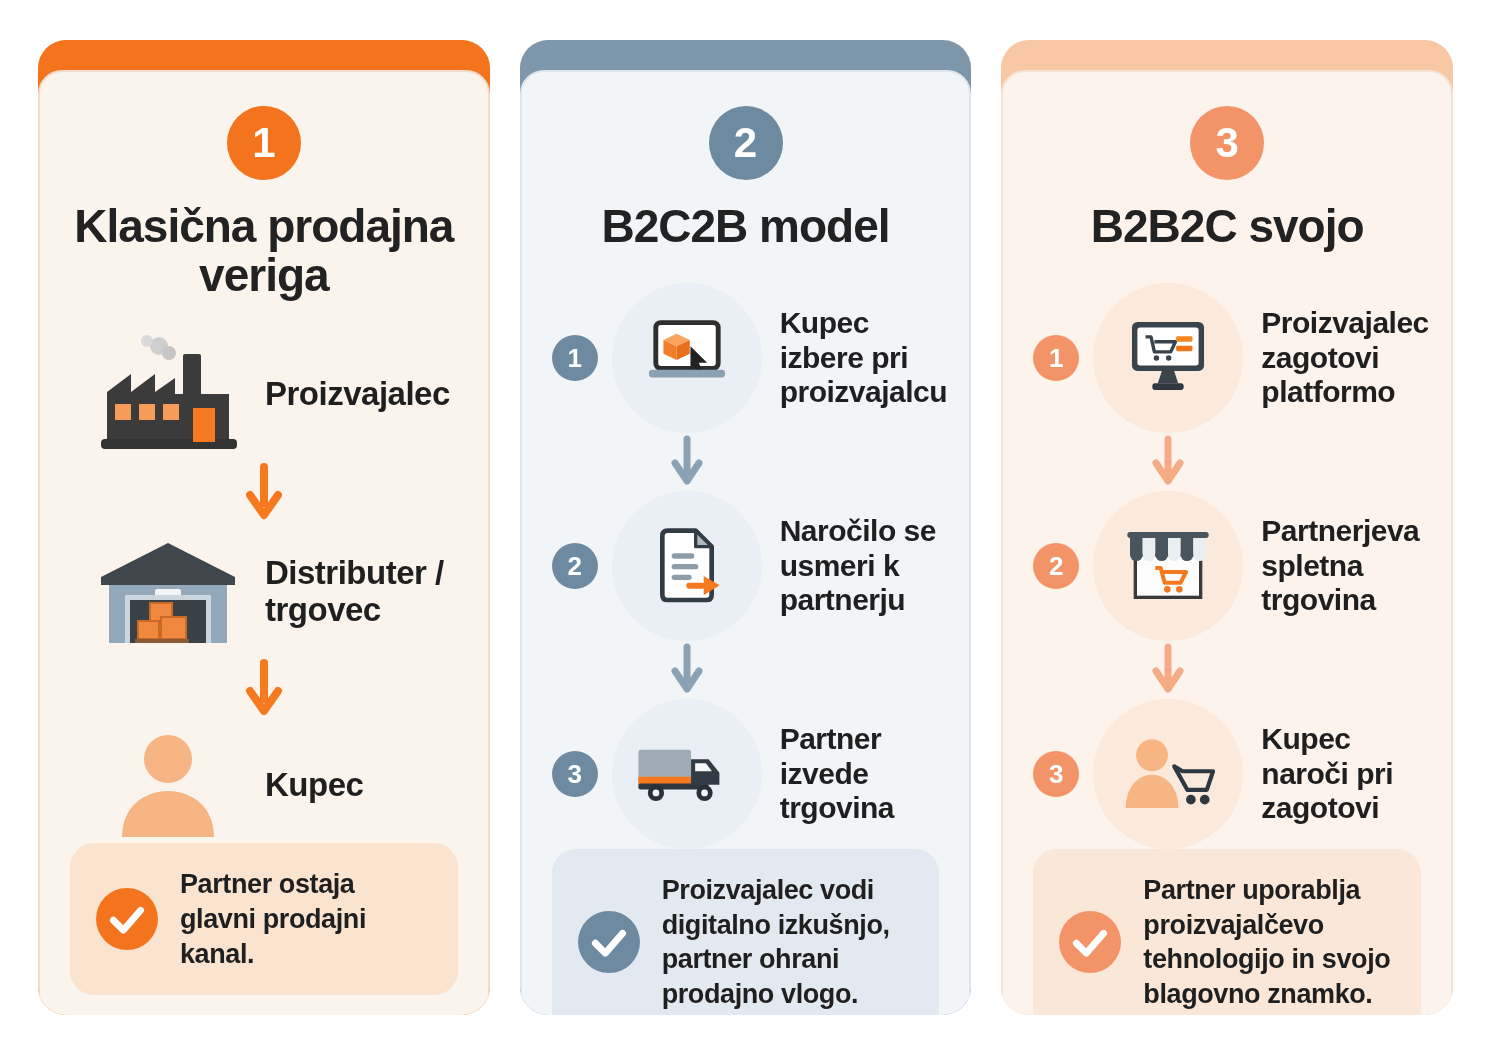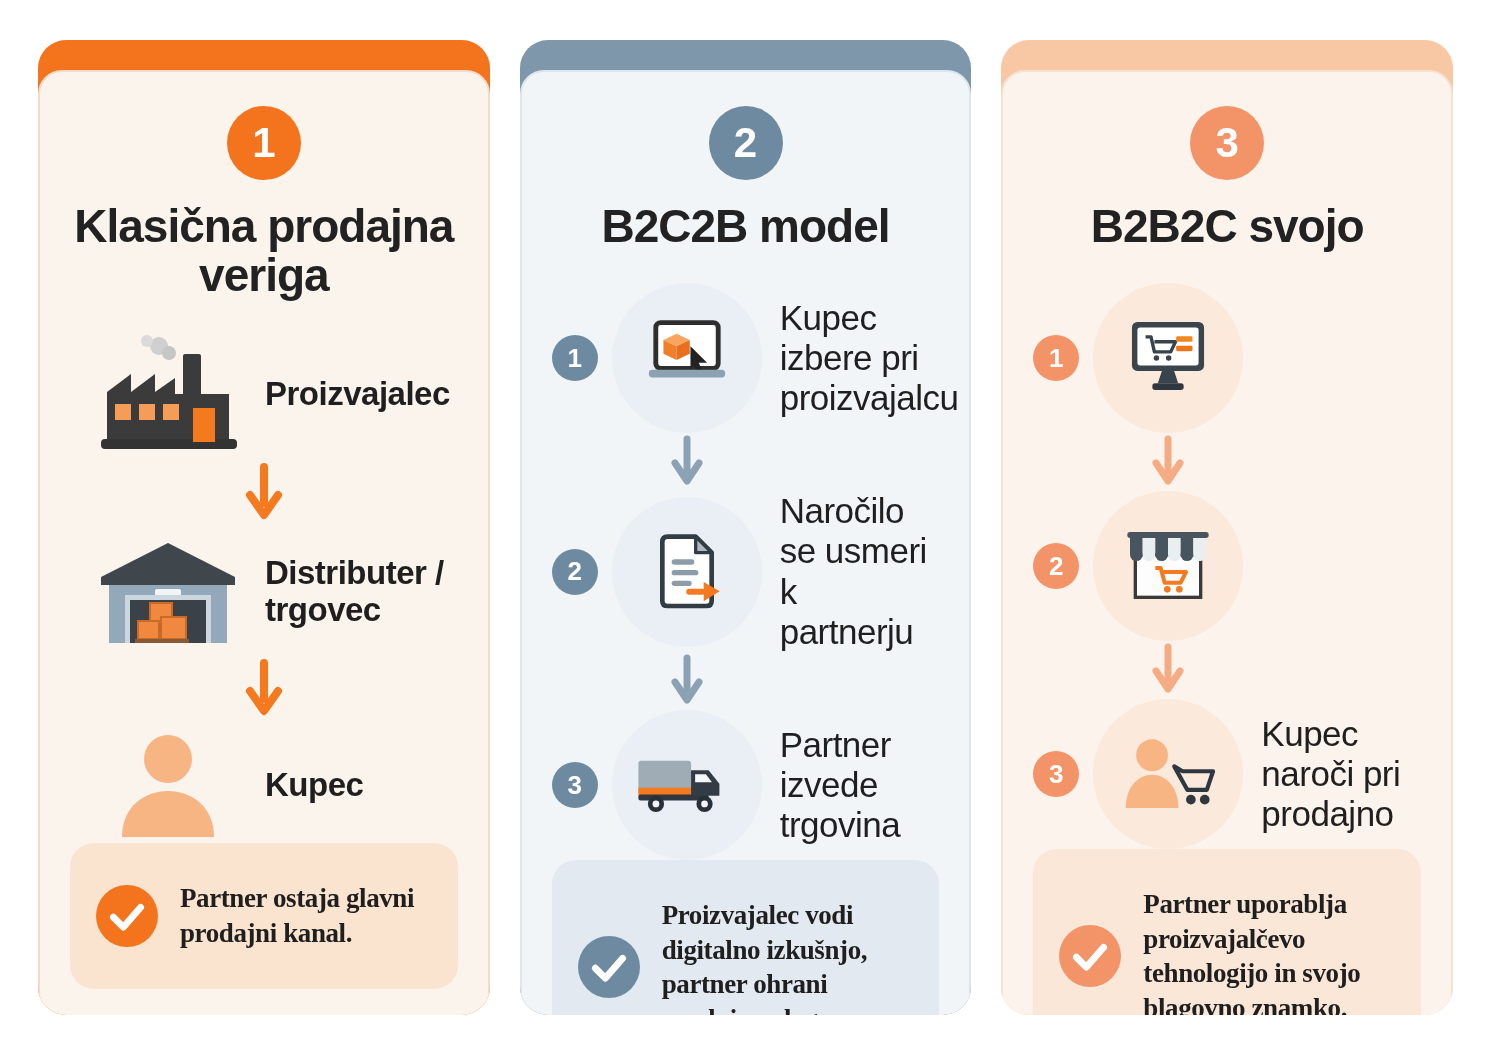--- a/index.html
+++ b/index.html
@@ -23,26 +23,26 @@
   .chain-label{font-size:33px;font-weight:700;line-height:1.12;letter-spacing:-0.5px;}
   .chain-arrow{text-align:center;color:var(--arrow);margin:4px 0;}
 
   
   .steps{display:flex;flex-direction:column;}
   .step-row{display:grid;grid-template-columns:46px 150px 1fr;gap:14px;align-items:center;}
   .step-num{width:46px;height:46px;border-radius:50%;background:var(--accent);color:#fff;
             display:flex;align-items:center;justify-content:center;font-size:26px;font-weight:700;}
   .step-icon-circle{width:150px;height:150px;border-radius:50%;background:var(--circle);
             display:flex;align-items:center;justify-content:center;}
-  .step-label{font-size:35px;font-weight:400;line-height:1.15;letter-spacing:-0.5px;padding-left:4px;}
+  .step-label{font-size:30px;font-weight:700;line-height:1.15;letter-spacing:-0.5px;padding-left:4px;}
   .step-arrow{color:var(--arrow);margin:2px 0 2px 117px;}
 
   
-  .note{margin-top:auto;background:var(--note);border-radius:24px;padding:38px 26px;
-        display:flex;align-items:center;gap:22px;font-family:Liberation Serif, serif;}
+  .note{margin-top:auto;background:var(--note);border-radius:24px;padding:24px 26px;
+        display:flex;align-items:center;gap:22px;}
   .check{flex:0 0 62px;width:62px;height:62px;color:var(--accent);}
   .note-text{margin:0;font-size:27px;font-weight:700;line-height:1.28;letter-spacing:-0.4px;}
 
   svg{display:block;}
 </style>
 </head>
 <body>
 
 <div class="page">
 
@@ -230,20 +230,21 @@
               <rect x="30" y="16" width="90" height="56" rx="4" fill="#ffffff"></rect>
               <path d="M42 30 h8 l5 22 h24 l7 -15 h-31" fill="none" stroke="#39434C" stroke-width="5" stroke-linejoin="round"></path>
               <circle cx="58" cy="61" r="4" fill="#39434C"></circle>
               <circle cx="76" cy="61" r="4" fill="#39434C"></circle>
               <rect x="87" y="29" width="24" height="8" rx="2" fill="#F4881F"></rect>
               <rect x="87" y="43" width="24" height="8" rx="2" fill="#F07518"></rect>
               <polygon points="66,80 84,80 90,98 60,98" fill="#39434C"></polygon>
               <rect x="52" y="98" width="46" height="10" rx="4" fill="#2F3840"></rect>
             </svg>
           </div>
+          <div class="step-label">Proizvajalec zagotovi platformo</div>
         </div>
 
         <div class="step-arrow">
           <svg width="36" height="54" viewBox="0 0 36 54">
             <path d="M18 4 V36" stroke="currentColor" stroke-width="7" stroke-linecap="round" fill="none"></path>
             <path d="M6 28 L18 46 L30 28" stroke="currentColor" stroke-width="7" stroke-linecap="round" stroke-linejoin="round" fill="none"></path>
           </svg>
         </div>
 
         <div class="step-row">
@@ -264,41 +265,42 @@
                   <circle cx="103.5" cy="44" r="9.5" fill="#49555E"></circle>
                 <rect x="113" y="16" width="19" height="28" fill="#E9EEF1"></rect>
                   <circle cx="122.5" cy="44" r="9.5" fill="#E9EEF1"></circle>
                 <rect x="14" y="10" width="122" height="9" rx="4" fill="#49555E"></rect>
               </g>
               <path d="M56 64 h8 l6 22 h24 l8 -16 h-38" fill="none" stroke="#F4791F" stroke-width="6" stroke-linejoin="round"></path>
               <circle cx="74" cy="96" r="5" fill="#F4791F"></circle>
               <circle cx="92" cy="96" r="5" fill="#F4791F"></circle>
             </svg>
           </div>
+          <div class="step-label">Partnerjeva spletna trgovina</div>
         </div>
 
         <div class="step-arrow">
           <svg width="36" height="54" viewBox="0 0 36 54">
             <path d="M18 4 V36" stroke="currentColor" stroke-width="7" stroke-linecap="round" fill="none"></path>
             <path d="M6 28 L18 46 L30 28" stroke="currentColor" stroke-width="7" stroke-linecap="round" stroke-linejoin="round" fill="none"></path>
           </svg>
         </div>
 
         <div class="step-row">
           <div class="step-num">3</div>
           <div class="step-icon-circle">
             <svg width="104" height="88" viewBox="0 0 150 122">
               <circle cx="52" cy="34" r="23" fill="#F8B584"></circle>
               <path d="M14 110 C14 80 32 62 52 62 C72 62 90 80 90 110 Z" fill="#F8B584"></path>
               <path d="M84 50 L96 57 H140 L131 84 H103 Z" fill="none" stroke="#2E3840" stroke-width="6" stroke-linejoin="round" stroke-linecap="round"></path>
               <circle cx="108" cy="98" r="7" fill="#2E3840"></circle>
               <circle cx="128" cy="98" r="7" fill="#2E3840"></circle>
             </svg>
           </div>
-          <div class="step-label">Kupec naroči pri prodajno</div>
+          <div class="step-label">Kupec naroči pri zagotovi</div>
         </div>
       </div>
 
       <div class="note">
         <span class="check">
           <svg width="62" height="62" viewBox="0 0 100 100">
             <circle cx="50" cy="50" r="50" fill="currentColor"></circle>
             <path d="M28 52 L44 68 L72 36" stroke="#ffffff" stroke-width="11" stroke-linecap="round" stroke-linejoin="round" fill="none"></path>
           </svg>
         </span>

